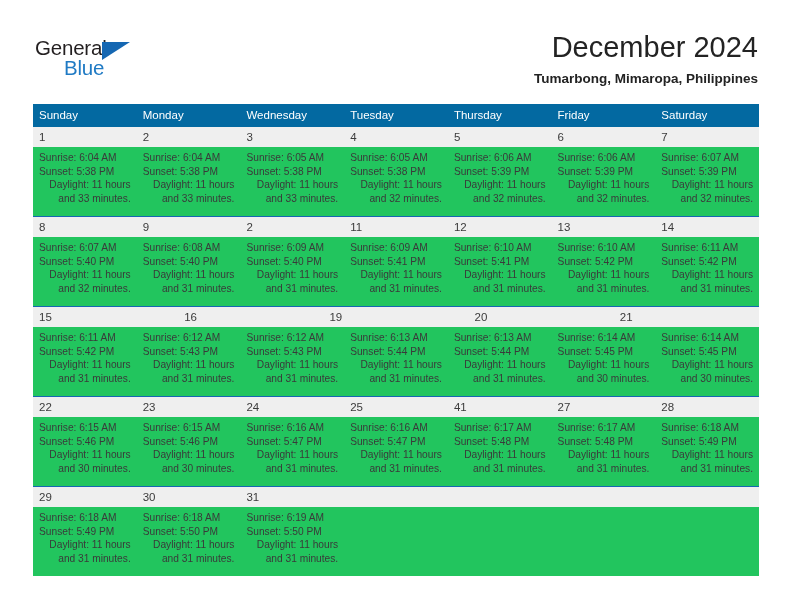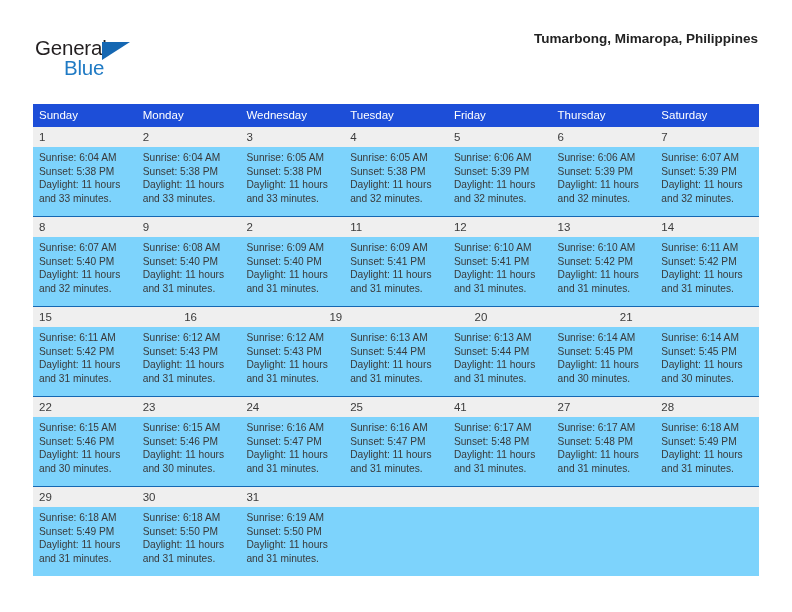--- a/index.html
+++ b/index.html
@@ -78,35 +78,36 @@
     font-weight: normal;
     color: #232323;
     line-height: 34px;
     white-space: nowrap;
   }
   .location-subtitle {
     font-size: 13.5px;
     font-weight: bold;
     color: #232323;
     line-height: 18px;
+    margin-top: 6px;
     white-space: nowrap;
   }
 
   
   .calendar {
     position: absolute;
     left: 33px;
     top: 104px;
     width: 726px;
   }
 
   .weekday-row {
     display: flex;
     width: 100%;
-    background: #1d4ed8;
+    background: #0369a1;
   }
   .weekday-cell {
     flex: 1 1 0;
     box-sizing: border-box;
     padding: 4px 6px 5px 6px;
     font-size: 11.5px;
     color: #ffffff;
     line-height: 14px;
     white-space: nowrap;
     overflow: hidden;
@@ -132,67 +133,69 @@
     padding: 3px 6px 3px 6px;
     font-size: 11.5px;
     color: #3b3b3b;
     line-height: 14px;
     height: 20px;
   }
 
   .details-row {
     display: flex;
     width: 100%;
-    background: #7dd3fc;
+    background: #22c55e;
     height: 69px;
   }
   .detail-cell {
     flex: 1 1 0;
     box-sizing: border-box;
     padding: 4px 6px 0 6px;
     font-size: 10.2px;
     color: #3a3a3a;
     line-height: 13.6px;
   }
   .detail-cell div {
     white-space: nowrap;
     overflow: hidden;
   }
   .detail-cell .daylight-line {
     white-space: normal;
+    text-align: right;
   }
 </style>
 </head>
 <body>
 
 <div class="page">
 
   <div class="header">
 
     <div class="logo">
       <span class="logo-general">General</span>
       <span class="logo-triangle"></span>
       <span class="logo-blue">Blue</span>
     </div>
 
     <div class="title-block">
+      <div class="month-title">December 2024</div>
       <div class="location-subtitle">Tumarbong, Mimaropa, Philippines</div>
     </div>
 
   </div>
 
   <div class="calendar">
 
     <div class="weekday-row">
       <div class="weekday-cell">Sunday</div>
       <div class="weekday-cell">Monday</div>
       <div class="weekday-cell">Wednesday</div>
       <div class="weekday-cell">Tuesday</div>
+      <div class="weekday-cell">Thursday</div>
       <div class="weekday-cell">Friday</div>
-      <div class="weekday-cell">Thursday</div>
       <div class="weekday-cell">Saturday</div>
     </div>
 
     <div id="weeks-container">
         <div class="week-row">
           <div class="numbers-row">
             <div class="number-cell">1</div>
             <div class="number-cell">2</div>
             <div class="number-cell">3</div>
             <div class="number-cell">4</div>

